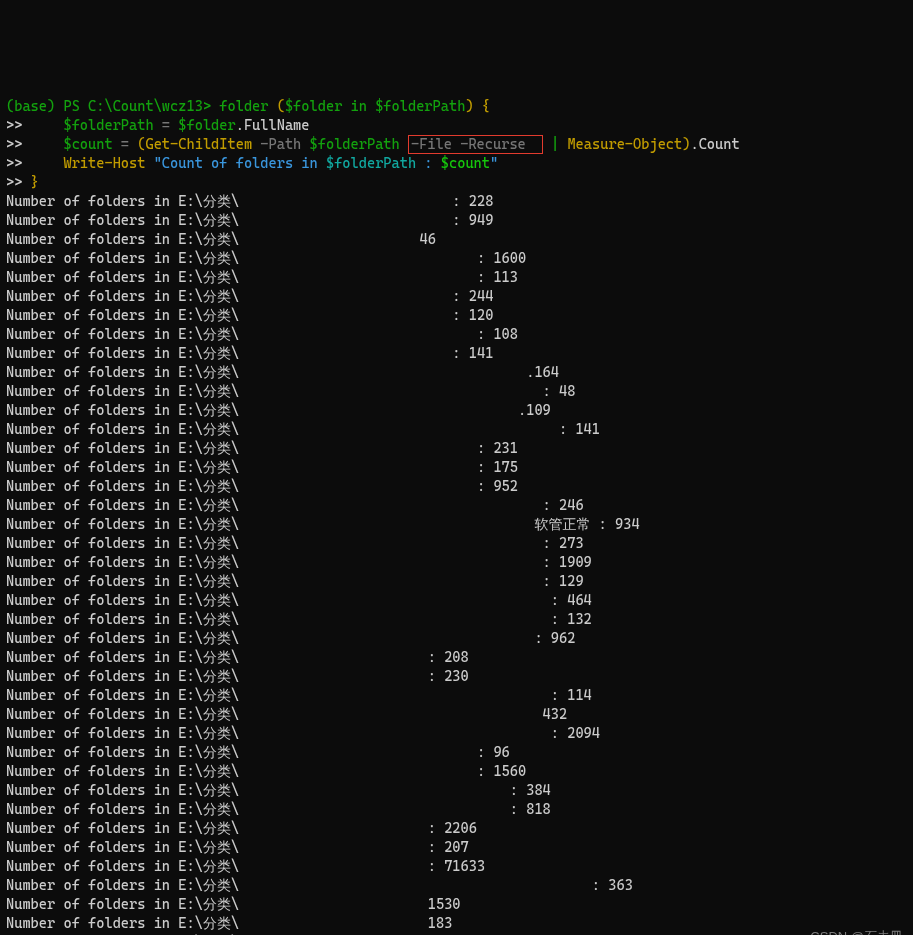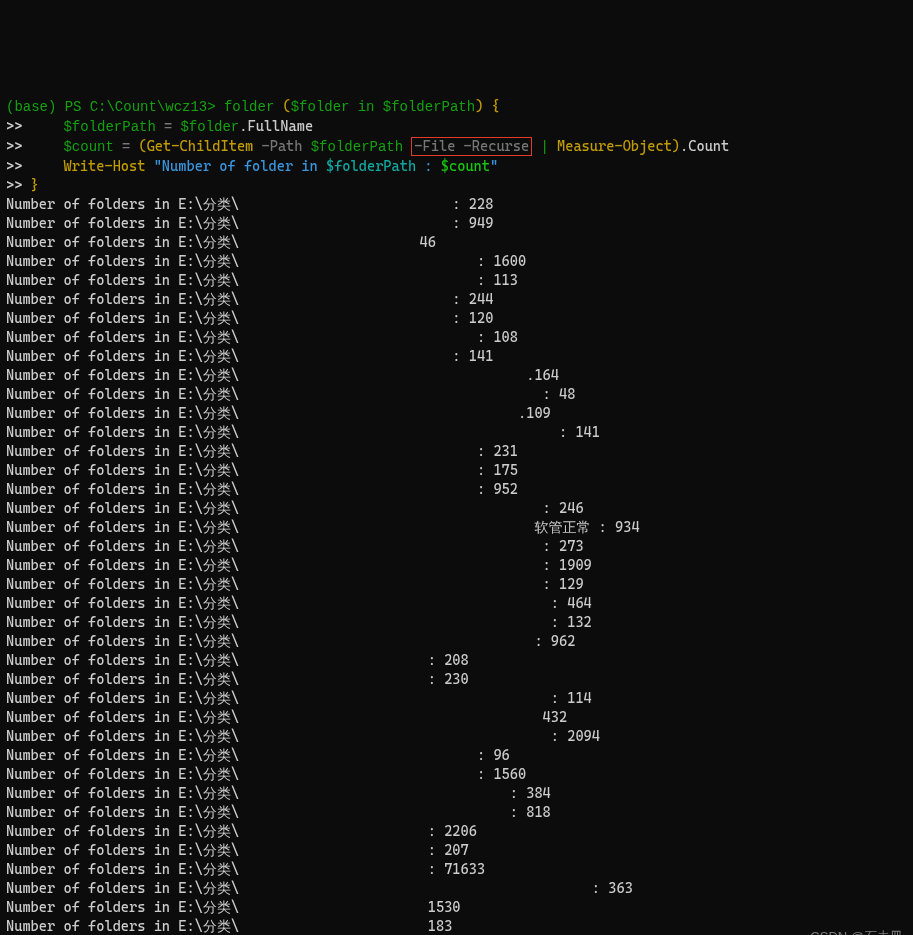--- a/index.html
+++ b/index.html
@@ -13,29 +13,29 @@
     width: 913px;
     height: 935px;
     overflow: hidden;
     position: relative;
     white-space: pre;
   }
   .term {
     padding: 2px 6px;
   }
   .base   { color: #cccccc; }     
-  .green  { color: #13a10e; font-family: Liberation Mono, monospace; }     
+  .green  { color: #13a10e; }     
   .yellow { color: #c19c00; }     
   .grey   { color: #767676; }     
   .cyan   { color: #3a96dd; }     
   .teal   { color: #11a8a0; }     
   .aqua   { color: #16c60c; }     
   .redbox {
     border: 1.5px solid #e23b2e;
-    padding: 0px 2px 0 2px;
+    padding: 0px 16px 0 2px;
     margin: -1px 0;
     display: inline-block;
     line-height: 17px;
   }
   .watermark {
     position: absolute;
     right: 10px;
     bottom: 8px;
     color: #888888;
     font-family: "Microsoft YaHei", sans-serif;
@@ -44,21 +44,21 @@
   }
 </style>
 </head>
 <body>
 
 
 
 <div class="term"><span><span class="green">(base)</span> <span class="green">PS</span> <span class="green">C:\Count\wcz13</span><span class="green">&gt;</span> <span class="green">folder</span> <span class="yellow">(</span><span class="green">$folder</span> <span class="green">in</span> <span class="green">$folderPath</span><span class="yellow">)</span> <span class="yellow">{</span></span>
 <span><span class="base">&gt;&gt;</span><span>     </span><span class="green">$folderPath</span> <span class="grey">=</span> <span class="green">$folder</span><span class="base">.</span><span class="base">FullName</span></span>
 <span><span class="base">&gt;&gt;</span><span>     </span><span class="green">$count</span> <span class="grey">=</span> <span class="yellow">(</span><span class="yellow">Get-ChildItem</span> <span class="grey">-Path</span> <span class="green">$folderPath</span> <span class="redbox"><span class="grey">-File</span> <span class="grey">-Recurse</span></span> <span class="green">|</span> <span class="yellow">Measure-Object</span><span class="yellow">)</span><span class="base">.</span><span class="base">Count</span></span>
-<span><span class="base">&gt;&gt;</span><span>     </span><span class="yellow">Write-Host</span> <span class="cyan">"</span><span class="cyan">Number of folder in</span> <span class="teal">$folderPath</span> <span class="cyan">:</span> <span class="aqua">$count</span><span class="cyan">"</span></span>
+<span><span class="base">&gt;&gt;</span><span>     </span><span class="yellow">Write-Host</span> <span class="cyan">"</span><span class="cyan">Count of folders in</span> <span class="teal">$folderPath</span> <span class="cyan">:</span> <span class="aqua">$count</span><span class="cyan">"</span></span>
 <span><span class="base">&gt;&gt;</span> <span class="yellow">}</span></span>
 <div id="rows"><span class="base">Number of folders in E:\分类\<span style="color:transparent">·························</span> : 228</span>
 <span class="base">Number of folders in E:\分类\<span style="color:transparent">·························</span> : 949</span>
 <span class="base">Number of folders in E:\分类\<span style="color:transparent">······················</span>46</span>
 <span class="base">Number of folders in E:\分类\<span style="color:transparent">····························</span> : 1600</span>
 <span class="base">Number of folders in E:\分类\<span style="color:transparent">····························</span> : 113</span>
 <span class="base">Number of folders in E:\分类\<span style="color:transparent">··························</span>: 244</span>
 <span class="base">Number of folders in E:\分类\<span style="color:transparent">··························</span>: 120</span>
 <span class="base">Number of folders in E:\分类\<span style="color:transparent">····························</span> : 108</span>
 <span class="base">Number of folders in E:\分类\<span style="color:transparent">··························</span>: 141</span>

